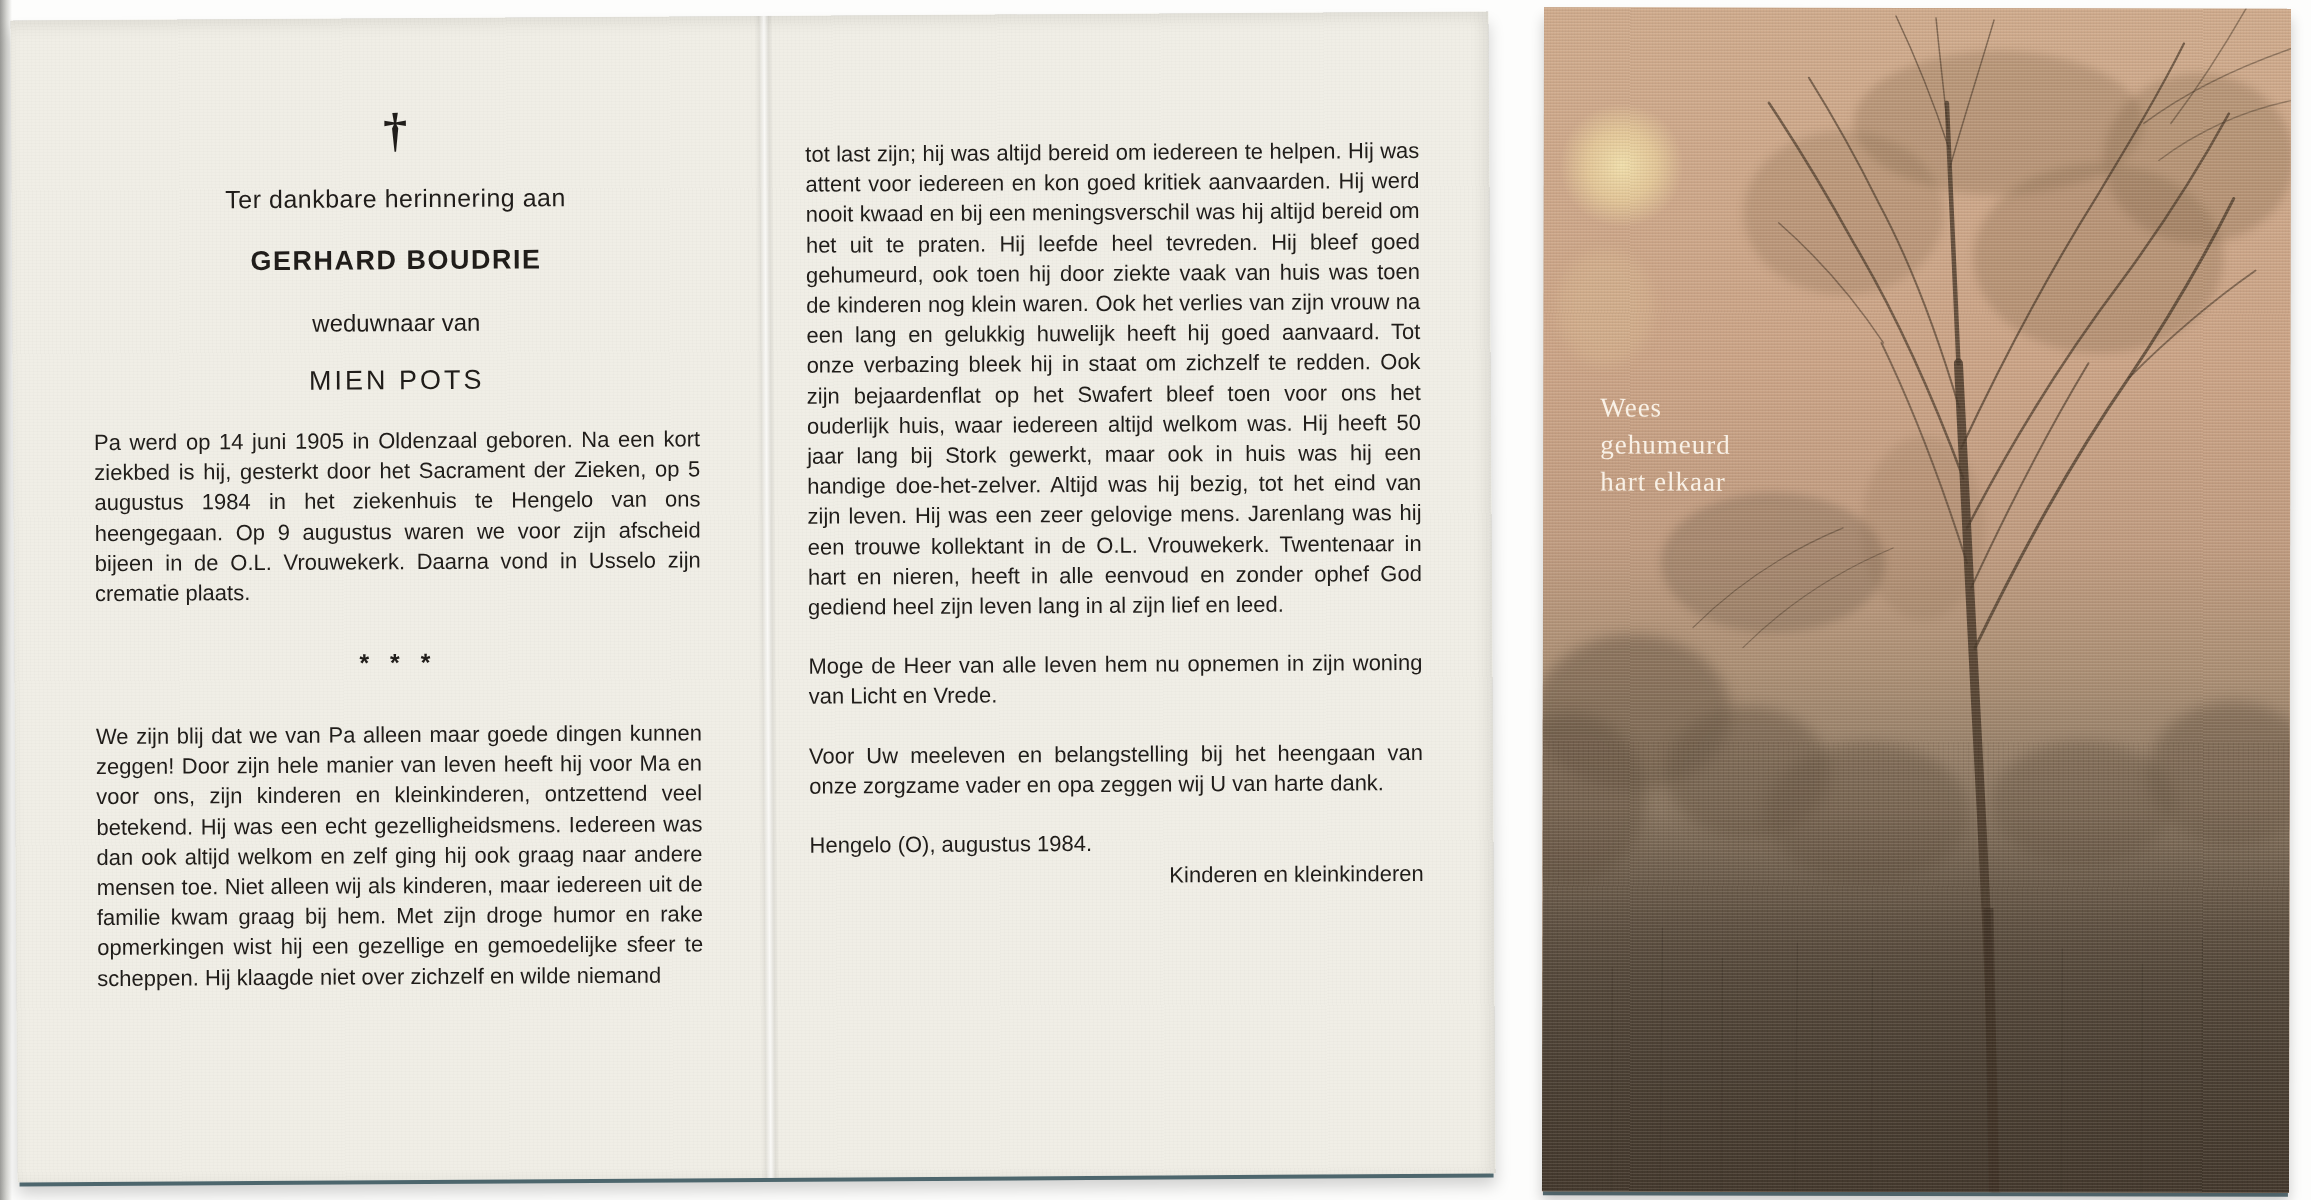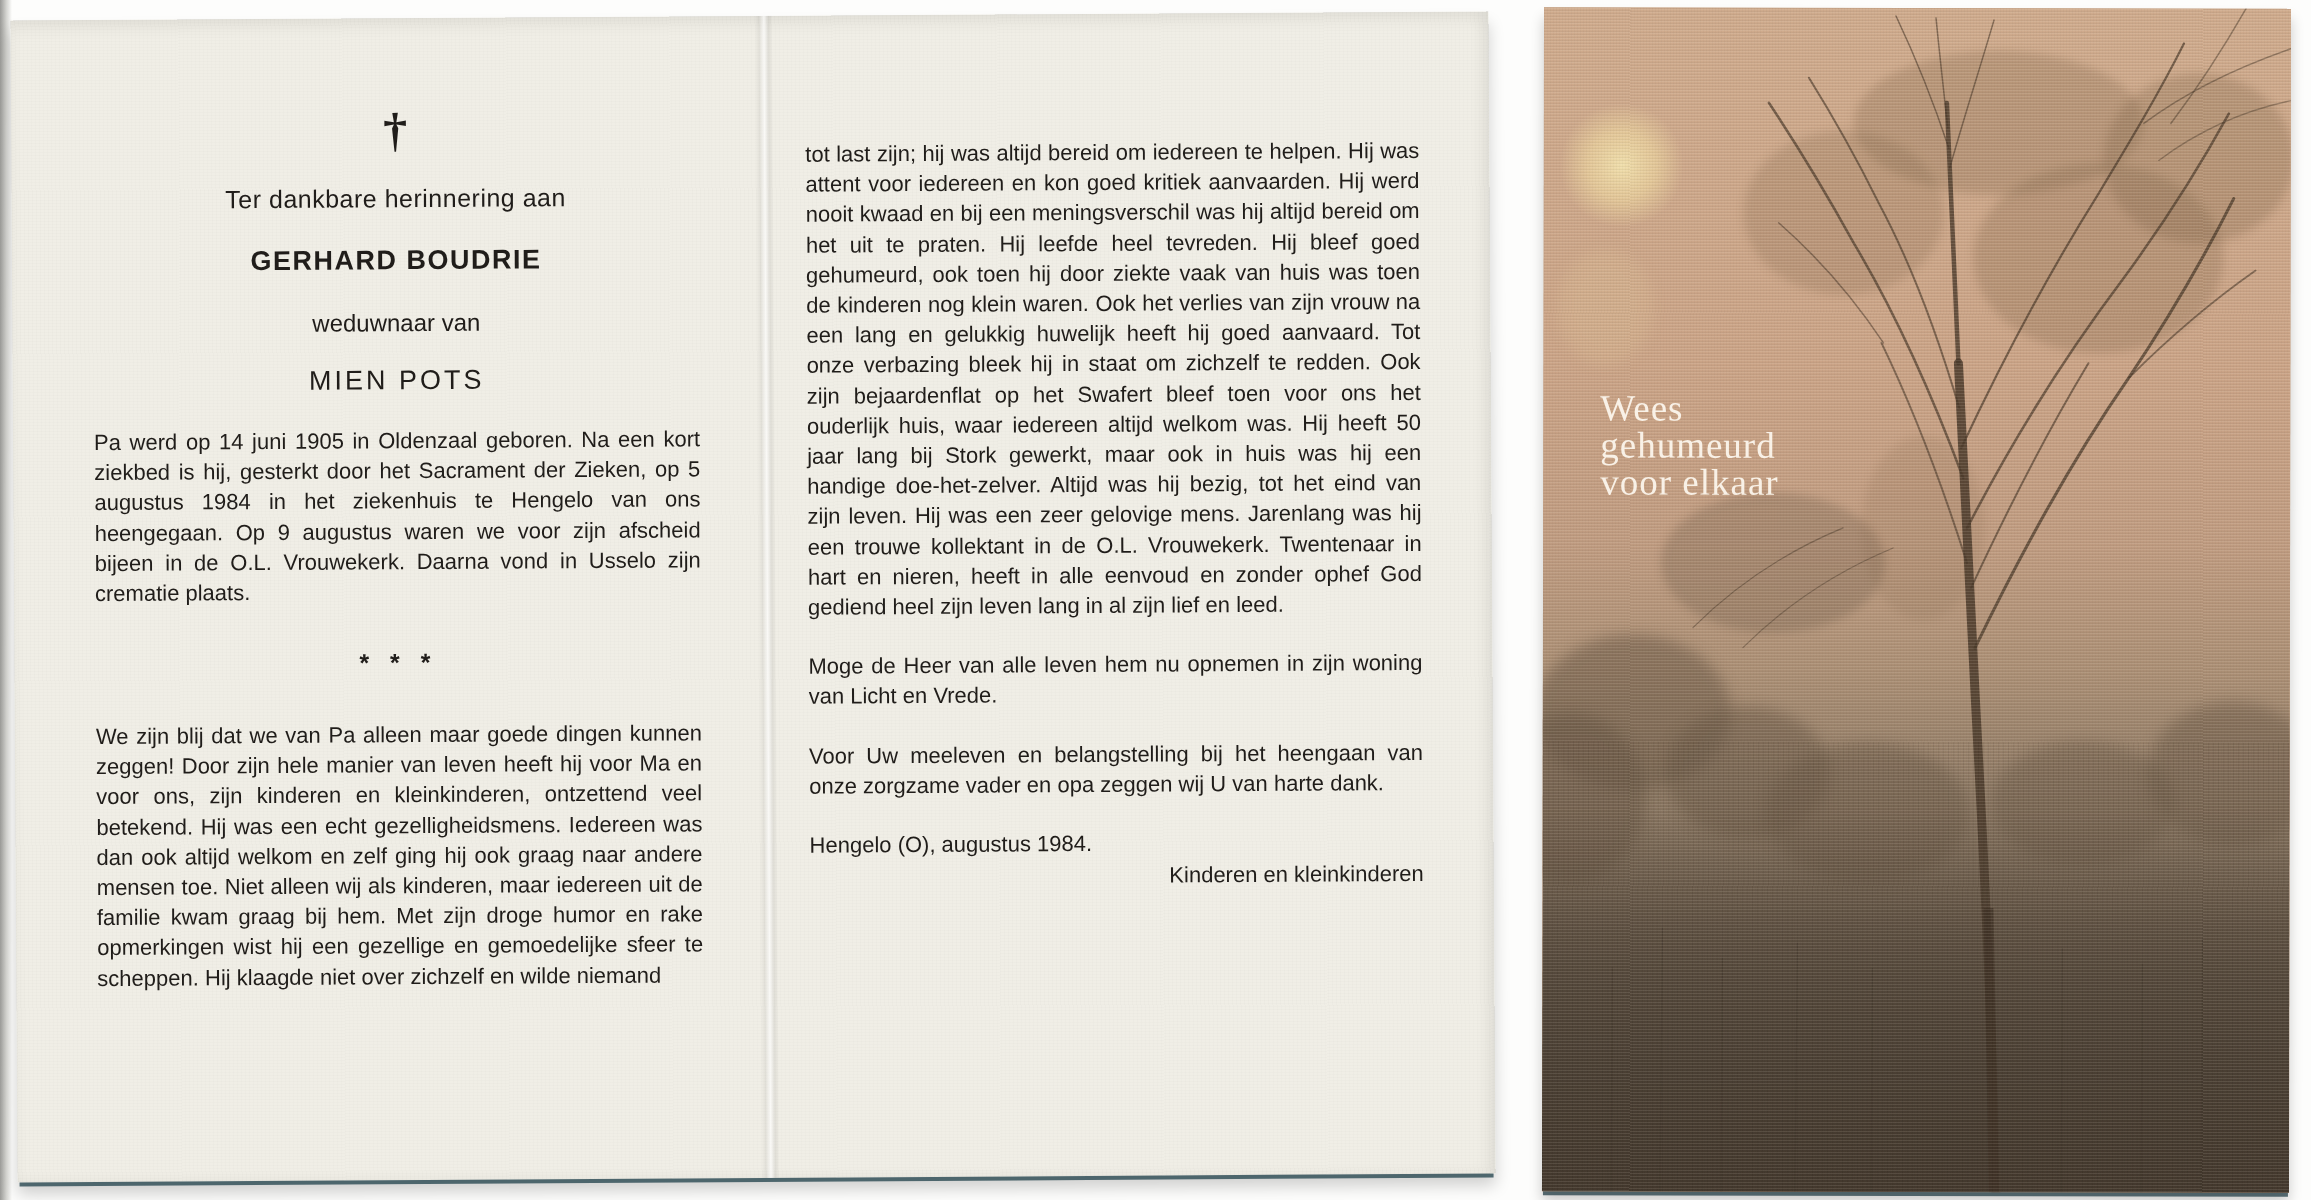--- a/index.html
+++ b/index.html
@@ -39,21 +39,21 @@
         box-shadow:0 5px 0 -1px rgba(35,62,70,0.75), 0 10px 14px rgba(0,0,0,0.2);
         transform:rotate(0.1deg);background:#c7a283;}
   .photo svg{position:absolute;left:0;top:0;display:block;}
   .weave{position:absolute;left:0;top:0;width:100%;height:100%;pointer-events:none;
         background:
           repeating-linear-gradient(0deg, rgba(255,244,228,0.10) 0 1px, rgba(62,48,36,0.05) 1px 2px, rgba(255,255,255,0) 2px 3px),
           repeating-linear-gradient(90deg, rgba(0,0,0,0.025) 0 1px, rgba(255,255,255,0) 1px 3px);}
   .ground-tex{position:absolute;left:0;top:62%;width:100%;height:38%;pointer-events:none;opacity:.5;
         background:repeating-linear-gradient(90deg, rgba(20,14,8,0.14) 0 1px, rgba(255,255,255,0) 1px 5px);}
   .photo-quote{position:absolute;left:57px;top:382px;font-family:"Liberation Serif",serif;
-        font-size:37px;line-height:37px;color:rgba(255,252,245,0.88);letter-spacing:1px;
+        font-size:27px;line-height:37px;color:rgba(255,252,245,0.88);letter-spacing:1px;
         text-shadow:0 0 3px rgba(210,170,130,0.5);}
   .photo-quote div{white-space:nowrap;}
   .abs{position:absolute;}
 </style>
 </head>
 <body>
 
 <div class="scan">
   <div class="scan-edge"></div>
 
@@ -164,16 +164,16 @@
         <path d="M660,930 L659,1184"></path>
           <path d="M70,960 L69,1184"></path>
       </g>
       <path d="M452,1184 C450,1080 448,990 446,900" stroke="#3c2f23" stroke-width="10" opacity="0.6" fill="none"></path>
     </svg>
     <div class="ground-tex"></div>
     <div class="weave"></div>
     <div class="photo-quote">
       <div>Wees</div>
       <div>gehumeurd</div>
-      <div>voor elkaar</div>
+      <div>hart elkaar</div>
     </div>
   </div>
 </div>
 
 </body></html>

